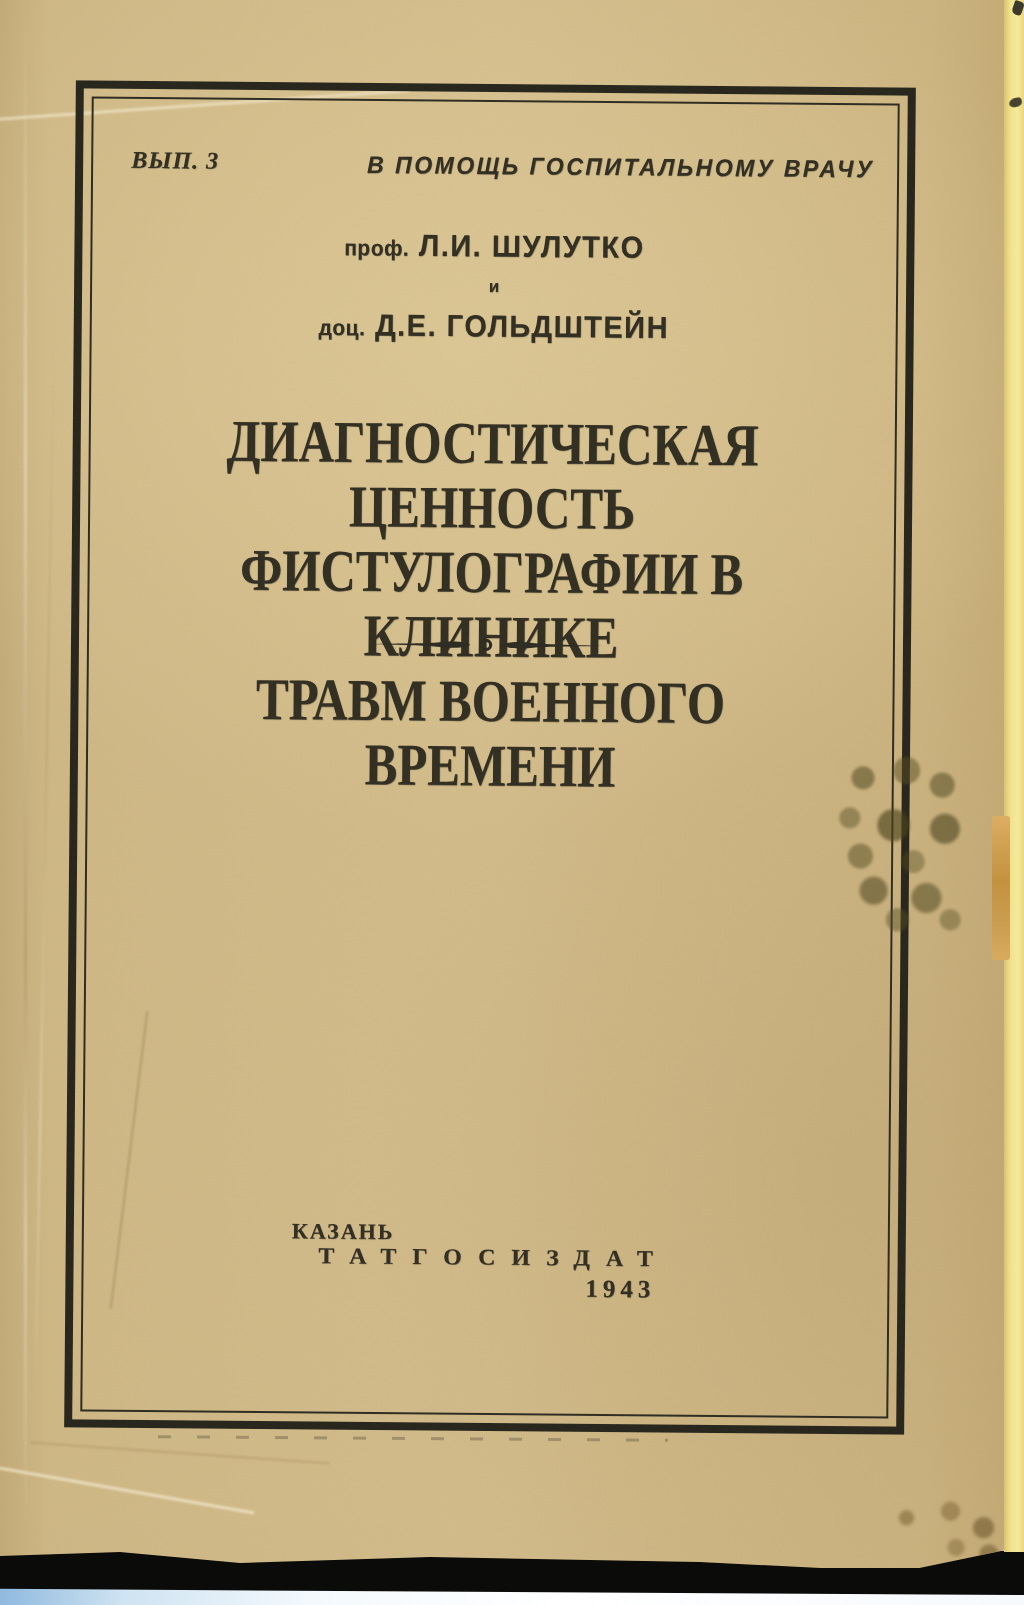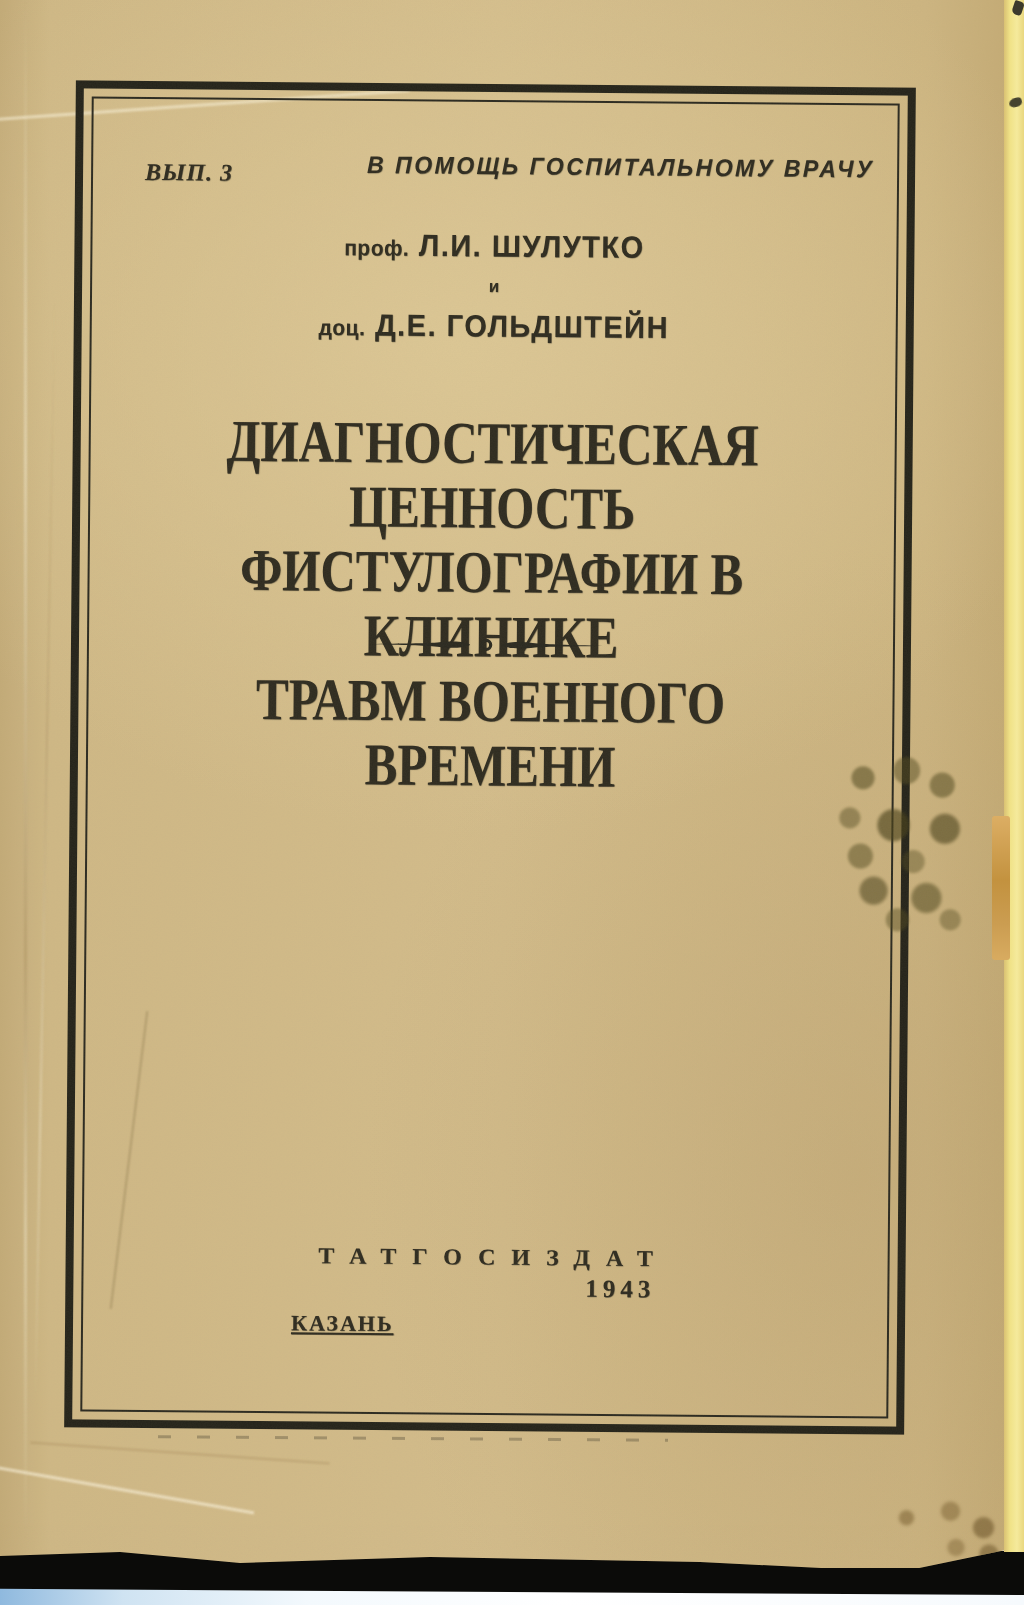--- a/index.html
+++ b/index.html
@@ -40,22 +40,22 @@
 
   
   .frame{position:absolute;left:70px;top:84px;width:840px;height:1347px;
        transform:rotate(0.5deg);transform-origin:50% 50%;}
   .frame-outer{position:absolute;inset:0;border:8px solid #24231a;filter:blur(.4px);}
   .frame-inner{position:absolute;inset:16px;border:2px solid #2a2920;filter:blur(.3px);}
   .content{position:absolute;inset:0;color:#2e2b20;}
   .content .ink{text-shadow:.5px .5px .7px rgba(46,43,32,.55);}
 
   
-  .issue{position:absolute;left:70px;top:66px;font:italic 700 24px "Liberation Serif",serif;
-       letter-spacing:1px;margin-top:12px;}
+  .issue{position:absolute;left:56px;top:66px;font:italic 700 24px "Liberation Serif",serif;
+       letter-spacing:1px;}
   .series{position:absolute;left:292px;top:68px;font:italic 700 23px "Liberation Sans",sans-serif;
        letter-spacing:2.5px;transform:scaleY(1.05);transform-origin:left top;}
 
   
   .authors{position:absolute;left:0;top:146px;width:100%;text-align:center;}
   .author{font:700 29px "Liberation Sans",sans-serif;letter-spacing:1.5px;transform:scaleY(1.05);}
   .author .prefix{font-size:21px;letter-spacing:.5px;text-transform:lowercase;}
   .author-1{margin-bottom:14px;}
   .conj{font:700 17px "Liberation Sans",sans-serif;margin-bottom:13px;}
 
@@ -66,22 +66,22 @@
        text-shadow:.5px .5px 1px rgba(46,43,32,.6);}
   .title span{display:block;}
 
   
   .divider{position:absolute;left:50%;top:552px;transform:translateX(-52%);}
 
   
   .publisher{position:absolute;left:0;top:1160px;width:100%;text-align:center;
        font:700 24px "Liberation Serif",serif;letter-spacing:16px;text-indent:16px;
        transform:scaleY(0.95);}
-  .city{position:absolute;left:226px;top:1228px;font:700 22px "Liberation Serif",serif;
-       letter-spacing:2px;text-decoration:underline;}
+  .city{position:absolute;left:226px;top:1136px;font:700 22px "Liberation Serif",serif;
+       letter-spacing:2px;}
   .year{position:absolute;left:520px;top:1190px;font:700 25px "Liberation Serif",serif;
        letter-spacing:5px;}
 
   
   .offset-dashes{position:absolute;left:158px;top:1437px;width:510px;height:3px;opacity:.75;
        background:repeating-linear-gradient(90deg,rgba(40,38,28,.38) 0 13px,rgba(0,0,0,0) 13px 39px);
        transform:rotate(0.4deg);filter:blur(.4px);}
 
   
   .stain{position:absolute;left:834px;top:756px;width:132px;height:182px;filter:blur(1.1px);opacity:.92;

